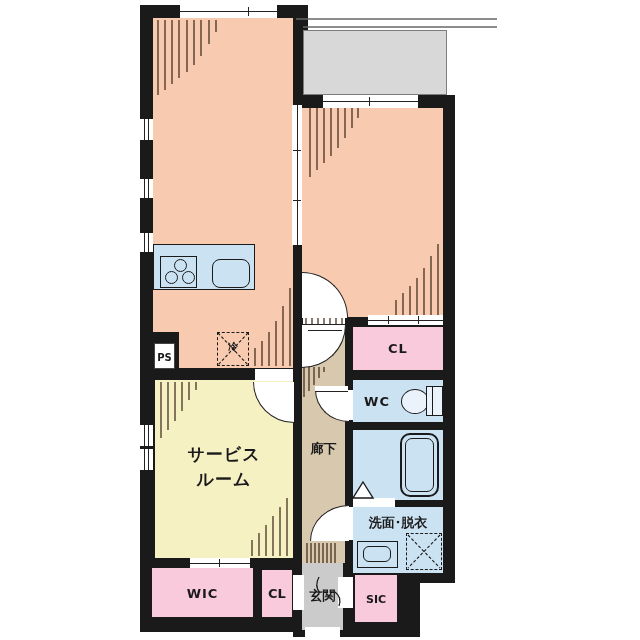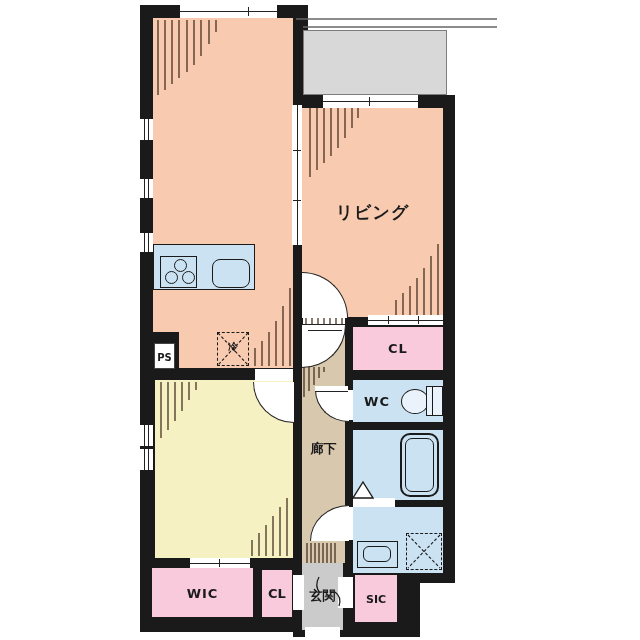--- a/index.html
+++ b/index.html
@@ -229,22 +229,26 @@
       <line x1="408" y1="535" x2="440" y2="568"></line>
         <line x1="440" y1="535" x2="408" y2="568"></line>
     </g>
 
     <g stroke="#1a1a1a" stroke-width="1.2" fill="none">
       <path d="M319,577 q-5,9 1,16"></path>
       <path d="M335,592 q7,5 4,14"></path>
     </g>
   </svg>
 
-  <div class="lbl big" style="left:302px;top:200px;width:141px;">リビング</div>
+  <div class="lbl big" style="left:155px;top:442px;width:138px;">
+    <div>サービス</div>
+    <div>ルーム</div>
+  </div>
   <div class="lbl mid" style="left:300px;top:440px;width:47px;letter-spacing:0;">廊下</div>
   <div class="lbl mid" style="left:353px;top:340px;width:90px;">CL</div>
   <div class="lbl mid" style="left:353px;top:393px;width:48px;">WC</div>
+  <div class="lbl mid" style="left:353px;top:514px;width:90px;letter-spacing:0;">洗面･脱衣</div>
   <div class="lbl mid" style="left:152px;top:585px;width:101px;">WIC</div>
   <div class="lbl mid" style="left:260px;top:585px;width:34px;letter-spacing:0;">CL</div>
   <div class="lbl mid" style="left:300px;top:587px;width:45px;letter-spacing:0;">玄関</div>
   <div class="lbl sml" style="left:355px;top:592px;width:42px;letter-spacing:0;">SIC</div>
 
 </div>
 
 </body></html>

